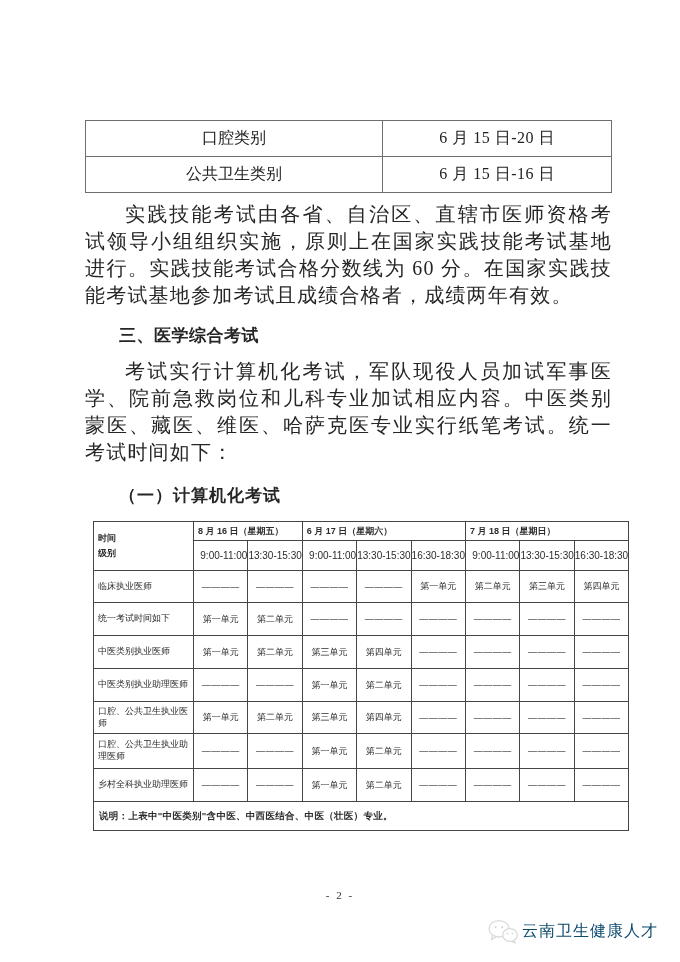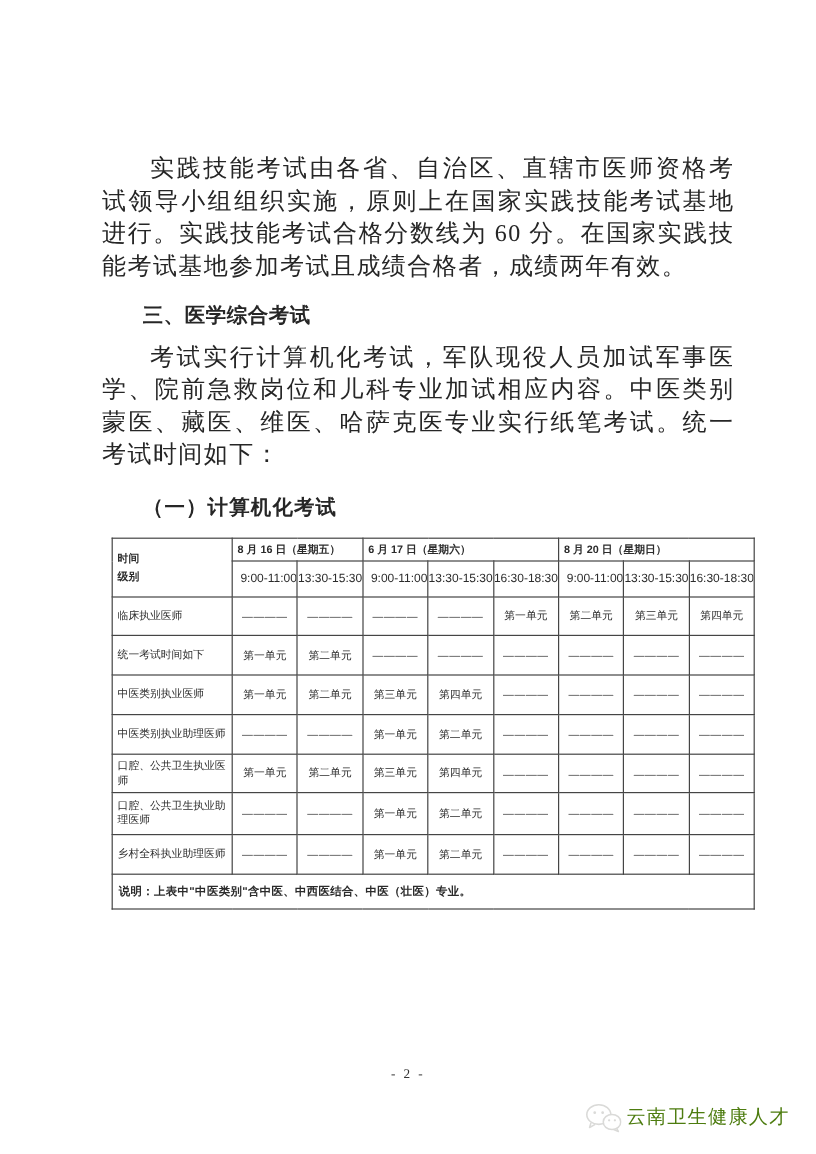--- a/index.html
+++ b/index.html
@@ -74,31 +74,43 @@
   
   .page-number {
     position: absolute; top: 889px; left: 0; width: 100%;
     text-align: center; font-size: 11px; color: #333;
     font-family: "Liberation Serif", serif; letter-spacing: 2px;
   }
   .watermark {
     position: absolute; top: 919px; right: 22px;
     display: flex; align-items: center; gap: 4px;
     font-family: "Liberation Sans", "DejaVu Sans", sans-serif;
-    font-size: 16px; color: #4d7c0f;
+    font-size: 16px; color: #0c4a6e;
     text-shadow: 1px 1px 0 #ffffff;
     letter-spacing: 1px;
   }
 </style>
 </head>
 <body>
 
 <div class="content">
   <div class="top-space"></div>
 
+  <table class="datetable">
+    <tbody>
+      <tr>
+        <td class="cat">口腔类别</td>
+        <td class="dt">6 月 15 日-20 日</td>
+      </tr>
+      <tr>
+        <td class="cat">公共卫生类别</td>
+        <td class="dt">6 月 15 日-16 日</td>
+      </tr>
+    </tbody>
+  </table>
 
   <p class="body-p p1">实践技能考试由各省、自治区、直辖市医师资格考试领导小组组织实施，原则上在国家实践技能考试基地进行。实践技能考试合格分数线为 60 分。在国家实践技能考试基地参加考试且成绩合格者，成绩两年有效。</p>
 
   <div class="h-sec">三、医学综合考试</div>
 
   <p class="body-p p2">考试实行计算机化考试，军队现役人员加试军事医学、院前急救岗位和儿科专业加试相应内容。中医类别蒙医、藏医、维医、哈萨克医专业实行纸笔考试。统一考试时间如下：</p>
 
   <div class="h-sub">（一）计算机化考试</div>
 
   <table class="schedule">
@@ -114,21 +126,21 @@
         <col class="c-time">
     </colgroup>
     <tbody>
       <tr class="r-dates">
         <td rowspan="2" class="corner">
           <div>时间</div>
           <div>级别</div>
         </td>
         <td colspan="2">8 月 16 日（星期五）</td>
         <td colspan="3">6 月 17 日（星期六）</td>
-        <td colspan="3">8 月 20 日（星期日）</td>
+        <td colspan="3">7 月 18 日（星期日）</td>
       </tr>
       <tr class="r-times">
         <td>9:00-11:00</td>
         <td>13:30-15:30</td>
         <td>9:00-11:00</td>
         <td>13:30-15:30</td>
         <td>16:30-18:30</td>
         <td>9:00-11:00</td>
         <td>13:30-15:30</td>
         <td>16:30-18:30</td>

